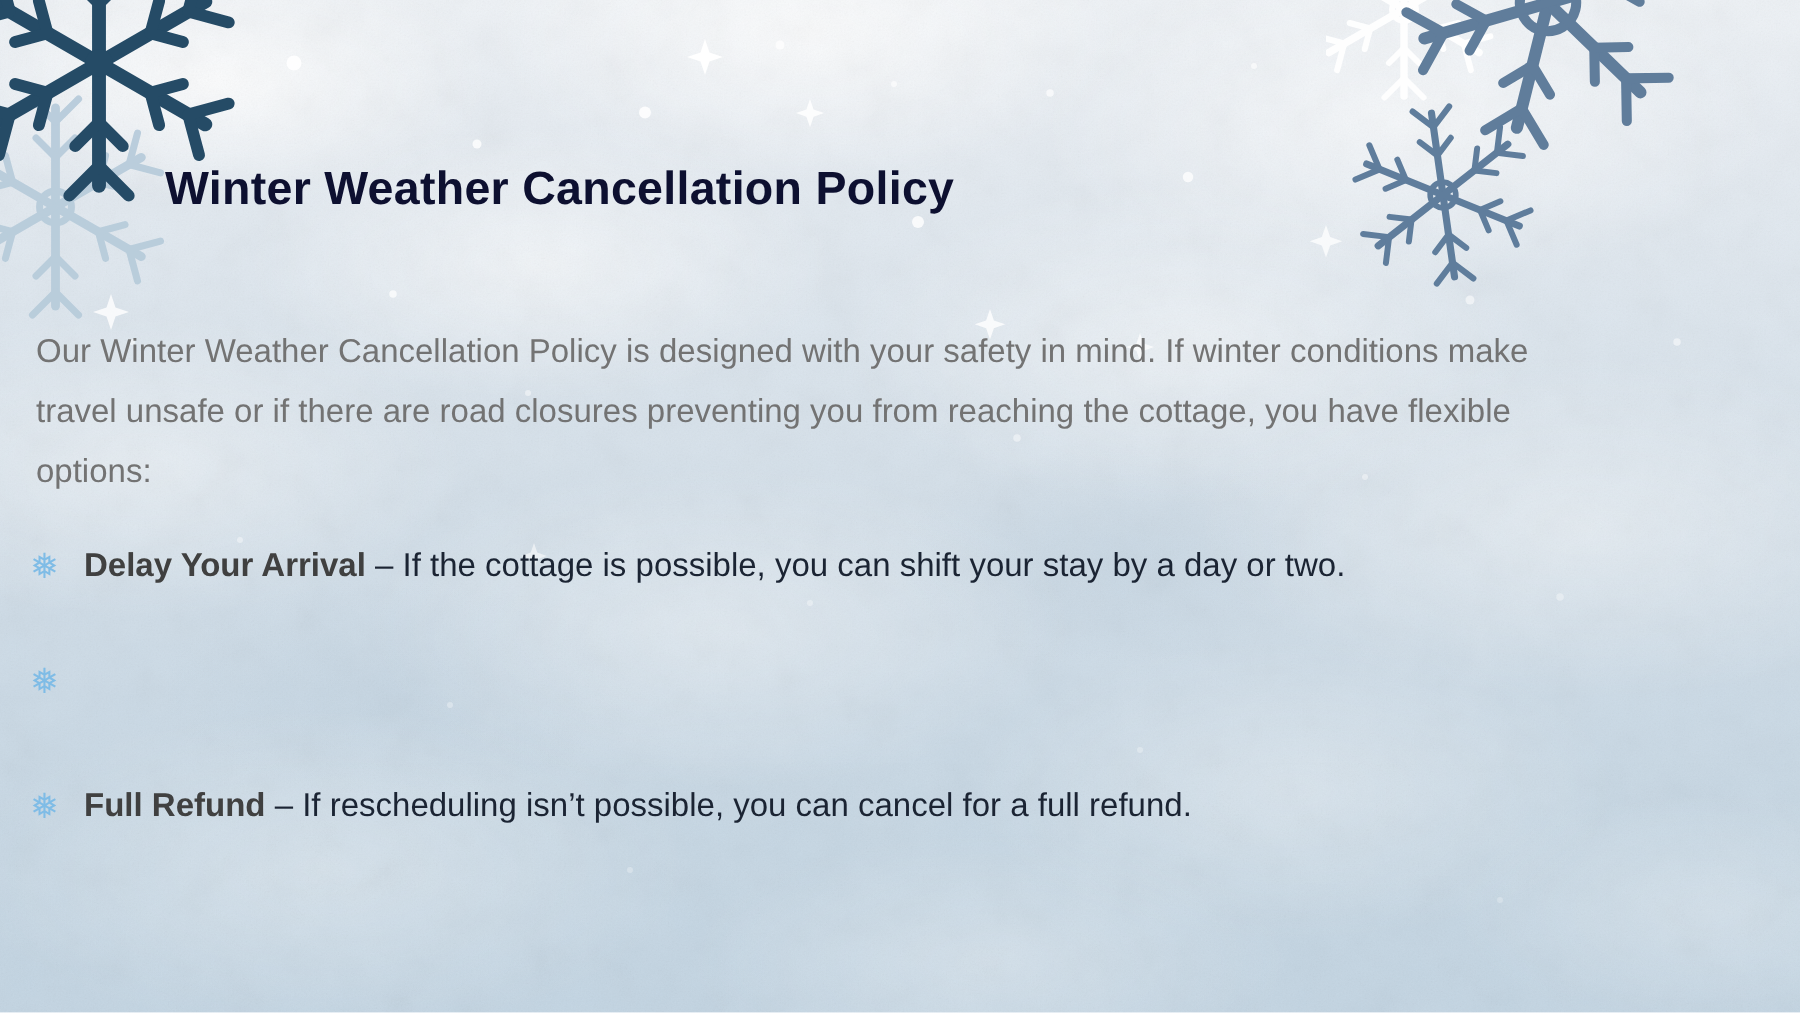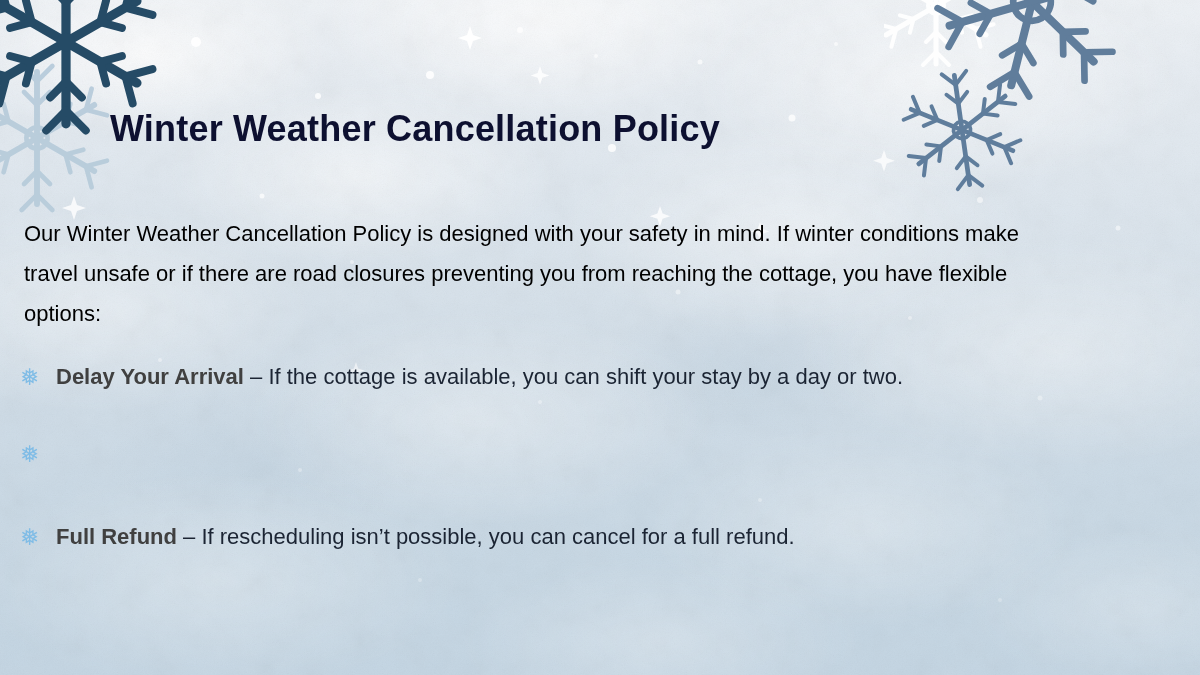--- a/index.html
+++ b/index.html
@@ -58,36 +58,36 @@
   
   .deco { position: absolute; pointer-events: none; }
   .deco-tl { left: -38px; top: -30px; }
   .deco-tr { right: -14px; top: -38px; }
 
   
   .title {
     position: absolute;
     left: 110px;
     top: 108px;
-    font-size: 36px;
+    font-size: 31px;
     font-weight: 700;
     letter-spacing: .2px;
     color: #0d1030;
     white-space: nowrap;
   }
 
   .para {
     position: absolute;
     left: 24px;
     top: 214px;
     width: 1000px;
     font-size: 22px;
     line-height: 40px;
     font-weight: 400;
-    color: #000000;
+    color: #737373;
   }
 
   .bullets {
     position: absolute;
     left: 20px;
     top: 362px;
     width: 1160px;
   }
   .bullet {
     display: flex;
@@ -372,21 +372,21 @@
 
   <div class="title">Winter Weather Cancellation Policy</div>
 
   <div class="para">Our Winter Weather Cancellation Policy is designed with your safety in mind. If winter conditions make travel unsafe or if there are road closures preventing you from reaching the cottage, you have flexible options:</div>
 
   <div class="bullets">
 
     <div class="bullet">
       <span class="bullet-icon">❅</span>
       <span class="bullet-text">
-        <span class="bullet-term">Delay Your Arrival</span><span class="bullet-sep"> – </span><span>If the cottage is available, you can shift your stay by a day or two.</span>
+        <span class="bullet-term">Delay Your Arrival</span><span class="bullet-sep"> – </span><span>If the cottage is possible, you can shift your stay by a day or two.</span>
       </span>
     </div>
 
     <div class="bullet">
       <span class="bullet-icon">❅</span>
     </div>
 
     <div class="bullet">
       <span class="bullet-icon">❅</span>
       <span class="bullet-text">

